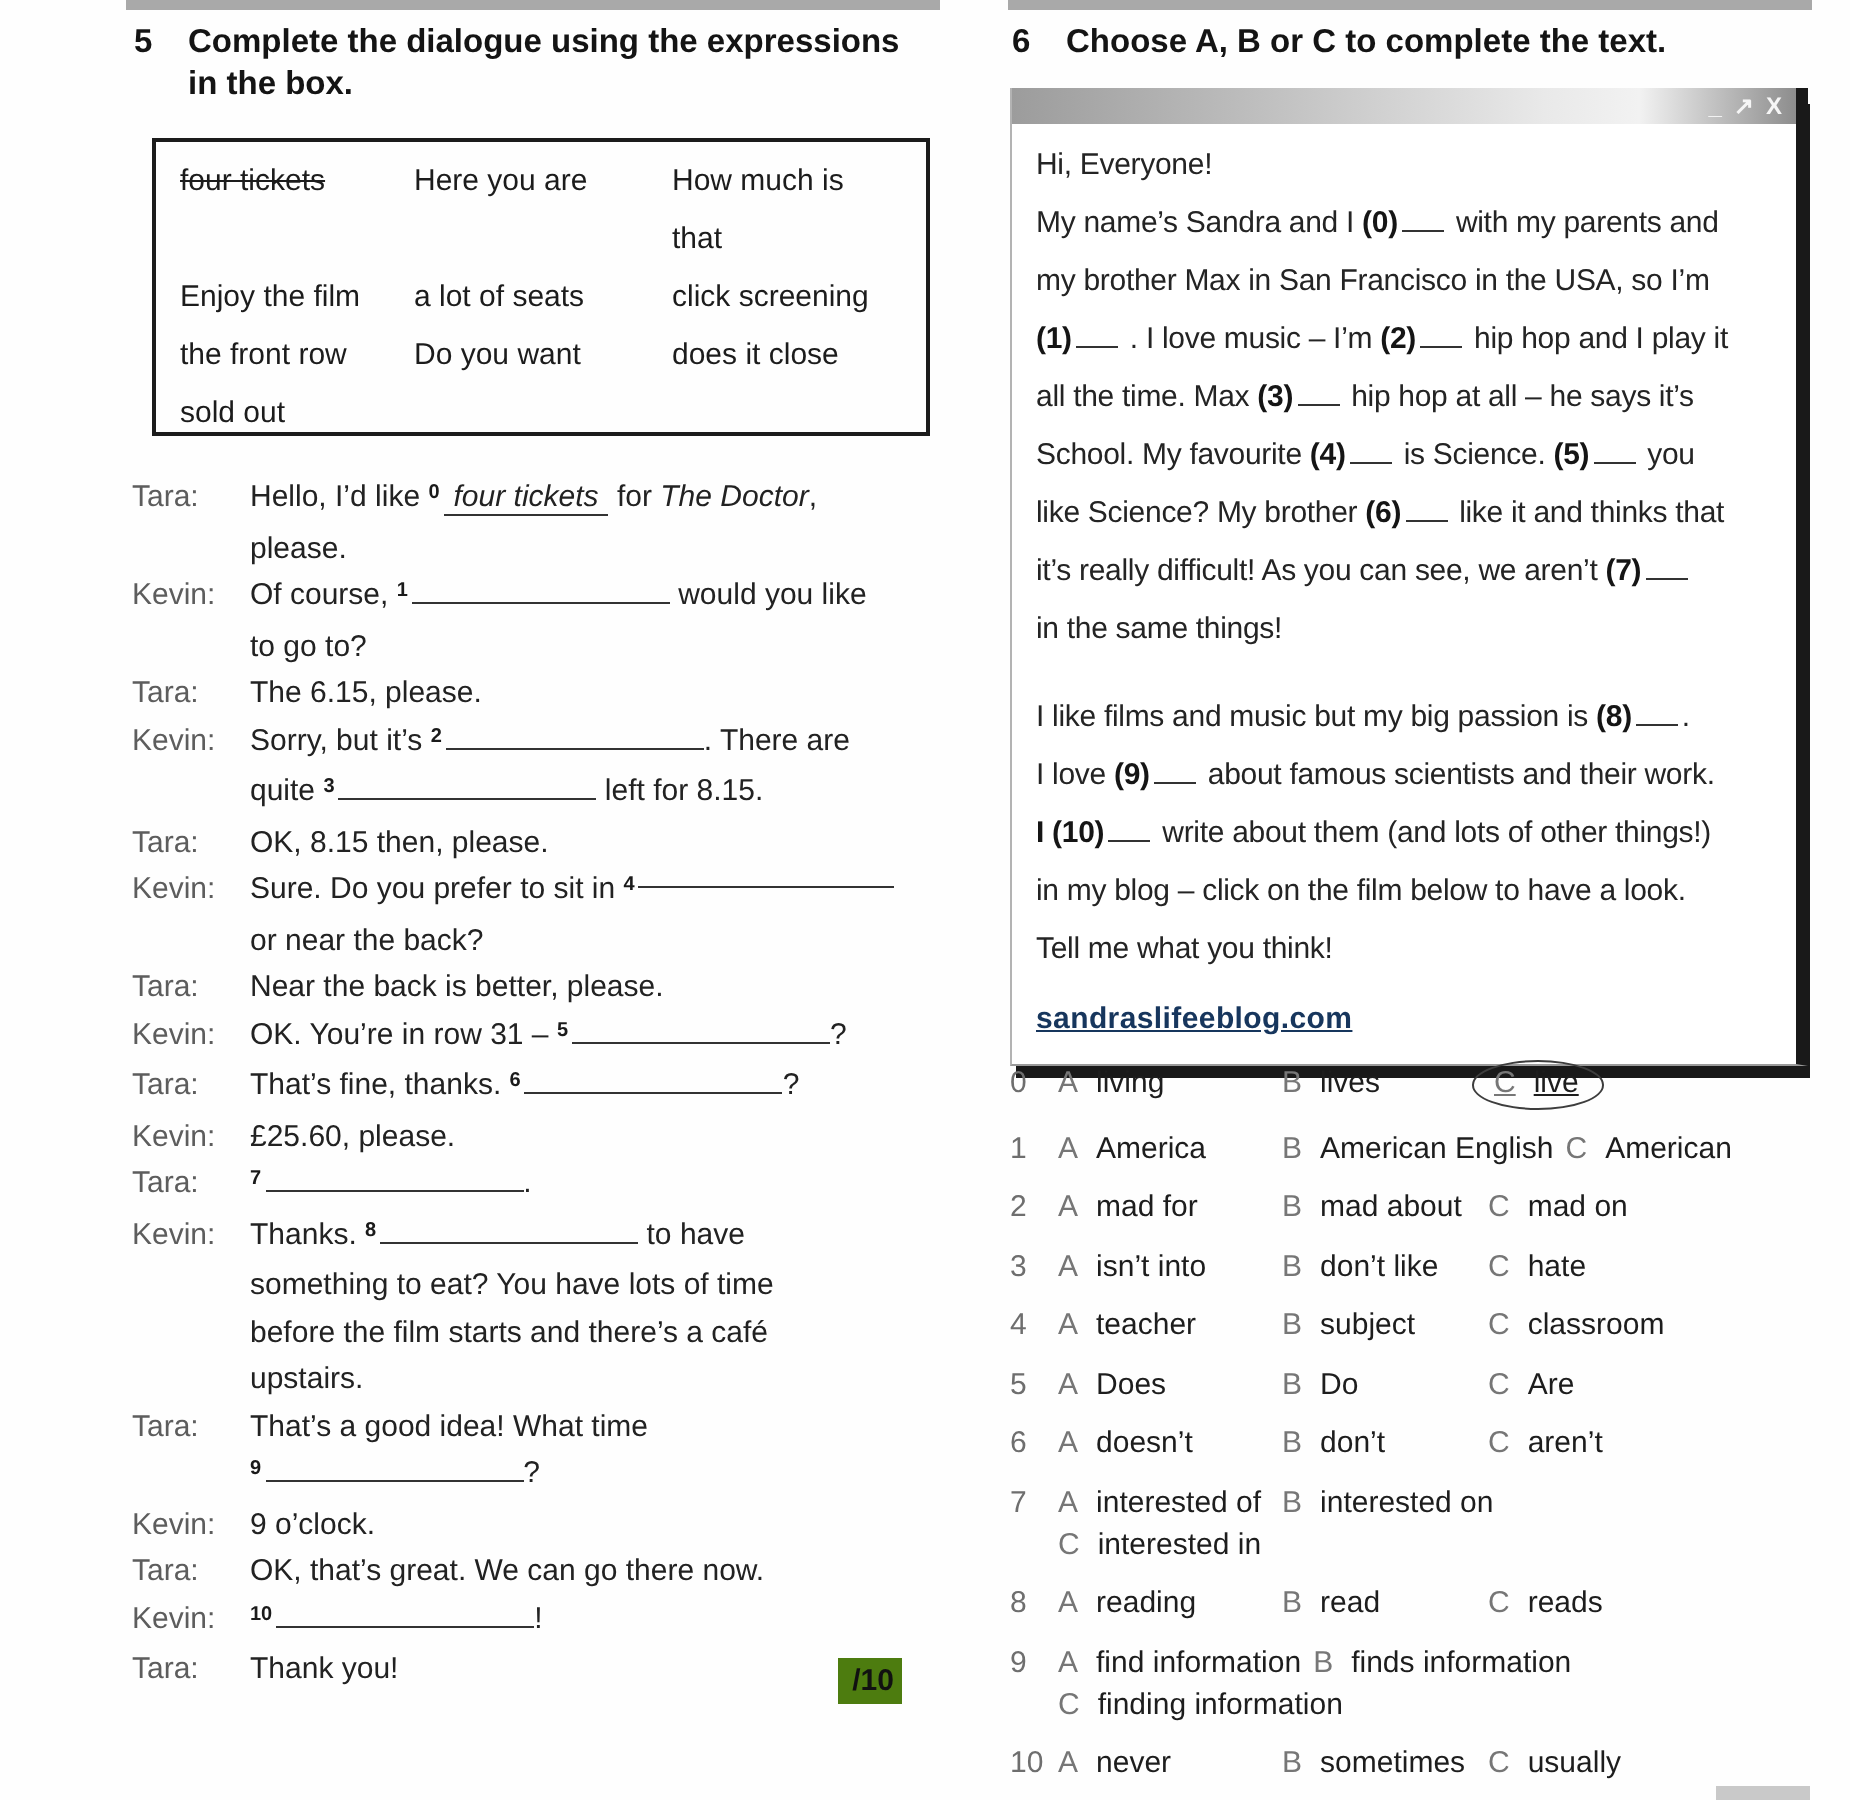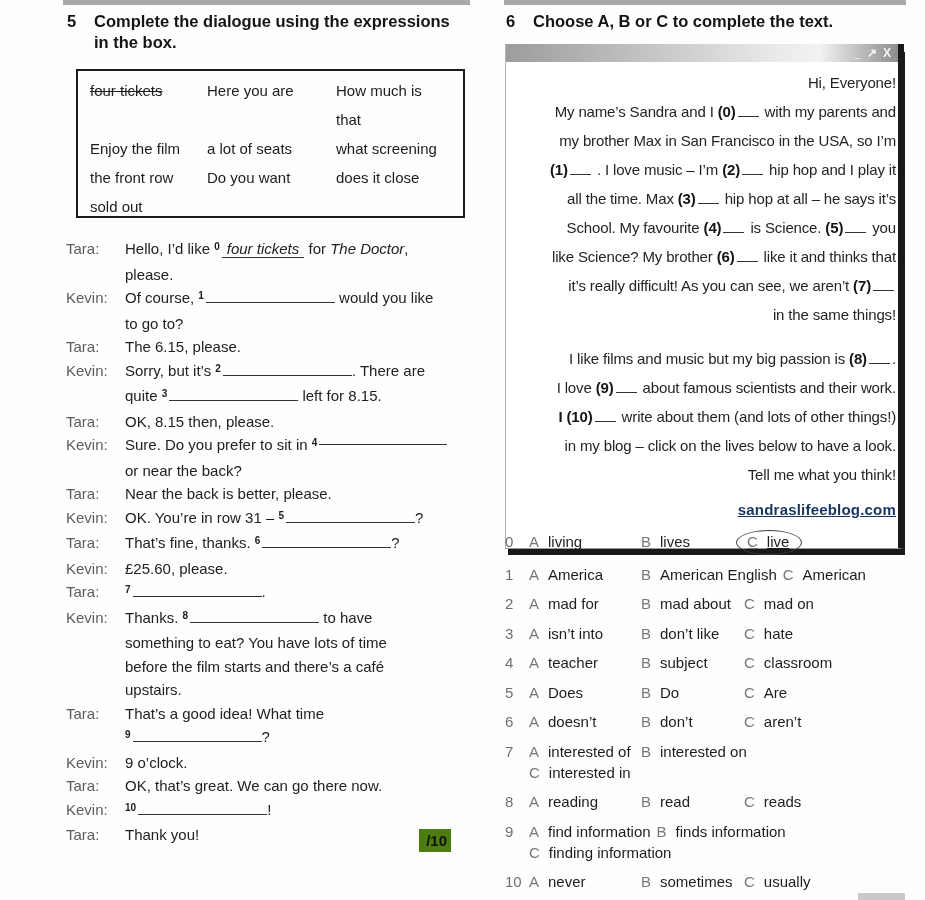--- a/index.html
+++ b/index.html
@@ -42,21 +42,21 @@
   .score-partial{position:absolute;left:858px;top:893px;width:47px;height:7px;background:#c9c9c9;}
 
   
   .blog-window{position:absolute;left:505px;top:44px;width:399px;background:#fff;box-sizing:border-box;
                border-right:6px solid #191919;box-shadow:2px 7px 0 -1px #191919;border-left:1px solid #b3b3b3;
                border-bottom:1px solid #9a9a9a;}
   .title-bar{height:18px;background:linear-gradient(90deg,#9c9c9c 0%,#bdbdbd 30%,#e9e9e9 68%,#f2f2f2 80%,#8d8d8d 100%);
              display:flex;justify-content:flex-end;align-items:center;padding-right:6px;}
   .win-controls{color:#f6f6f6;font-size:12px;font-weight:bold;letter-spacing:1px;display:flex;gap:5px;line-height:14px;}
   .win-controls span{cursor:default;}
-  .blog-body{padding:6px 2px 24px 12px;font-size:15px;line-height:29px;color:#242424;letter-spacing:-0.15px;text-align:right;}
+  .blog-body{padding:6px 2px 8px 12px;font-size:15px;line-height:29px;color:#242424;letter-spacing:-0.15px;}
   .bline b{color:#151515;}
   .bblank{display:inline-block;width:21px;height:2px;border-bottom:1.5px solid #333;margin:0 2px;}
   .bsup{font-size:10px;vertical-align:top;position:relative;top:-2px;}
   .para2{margin-top:15px;}
   .blog-link{display:inline-block;margin-top:6px;font-weight:bold;font-size:15px;color:#17365d;
              text-decoration:underline;letter-spacing:0.2px;cursor:pointer;}
 
   
   .options{position:absolute;left:505px;top:531px;width:418px;font-size:15px;color:#1d1d1d;}
   .opt-row{margin-bottom:8.5px;}
@@ -83,21 +83,21 @@
     <span class="num">5</span>
     <span class="ttl">Complete the dialogue using the expressions in the box.</span>
   </div>
 
   <div class="word-box" id="word-box">
       <div class="wb-cell"><span class="strike">four tickets</span></div>
       <div class="wb-cell"><span>Here you are</span></div>
       <div class="wb-cell narrow"><span>How much is that</span></div>
       <div class="wb-cell"><span>Enjoy the film</span></div>
       <div class="wb-cell"><span>a lot of seats</span></div>
-      <div class="wb-cell"><span>what screening</span></div>
+      <div class="wb-cell"><span>click screening</span></div>
       <div class="wb-cell"><span>the front row</span></div>
       <div class="wb-cell"><span>Do you want</span></div>
       <div class="wb-cell"><span>does it close</span></div>
       <div class="wb-cell"><span>sold out</span></div>
       <div class="wb-cell"><span></span></div>
     </div>
 
   <div class="dialogue" id="dialogue">
       <div class="turn">
         <span class="speaker">Tara:</span>
@@ -196,21 +196,21 @@
             <div class="bline">all the time. Max <b>(3)</b><span class="bblank"></span> hip hop at all – he says it’s</div>
             <div class="bline">School. My favourite <b>(4)</b><span class="bblank"></span> is Science. <b>(5)</b><span class="bblank"></span> you</div>
             <div class="bline">like Science? My brother <b>(6)</b><span class="bblank"></span> like it and thinks that</div>
             <div class="bline">it’s really difficult! As you can see, we aren’t <b>(7)</b><span class="bblank"></span></div>
             <div class="bline">in the same things!</div>
           </div>
           <div class="para para2">
             <div class="bline">I like films and music but my big passion is <b>(8)</b><span class="bblank"></span>.</div>
             <div class="bline">I love <b>(9)</b><span class="bblank"></span> about famous scientists and their work.</div>
             <div class="bline"><b>I (10)</b><span class="bblank"></span> write about them (and lots of other things!)</div>
-            <div class="bline">in my blog – click on the lives below to have a look.</div>
+            <div class="bline">in my blog – click on the film below to have a look.</div>
             <div class="bline">Tell me what you think!</div>
           </div>
         </div>
       <a class="blog-link">sandraslifeeblog.com</a>
     </div>
   </div>
 
   <div class="options" id="options">
       <div class="opt-row">
         <div class="opt-line">

